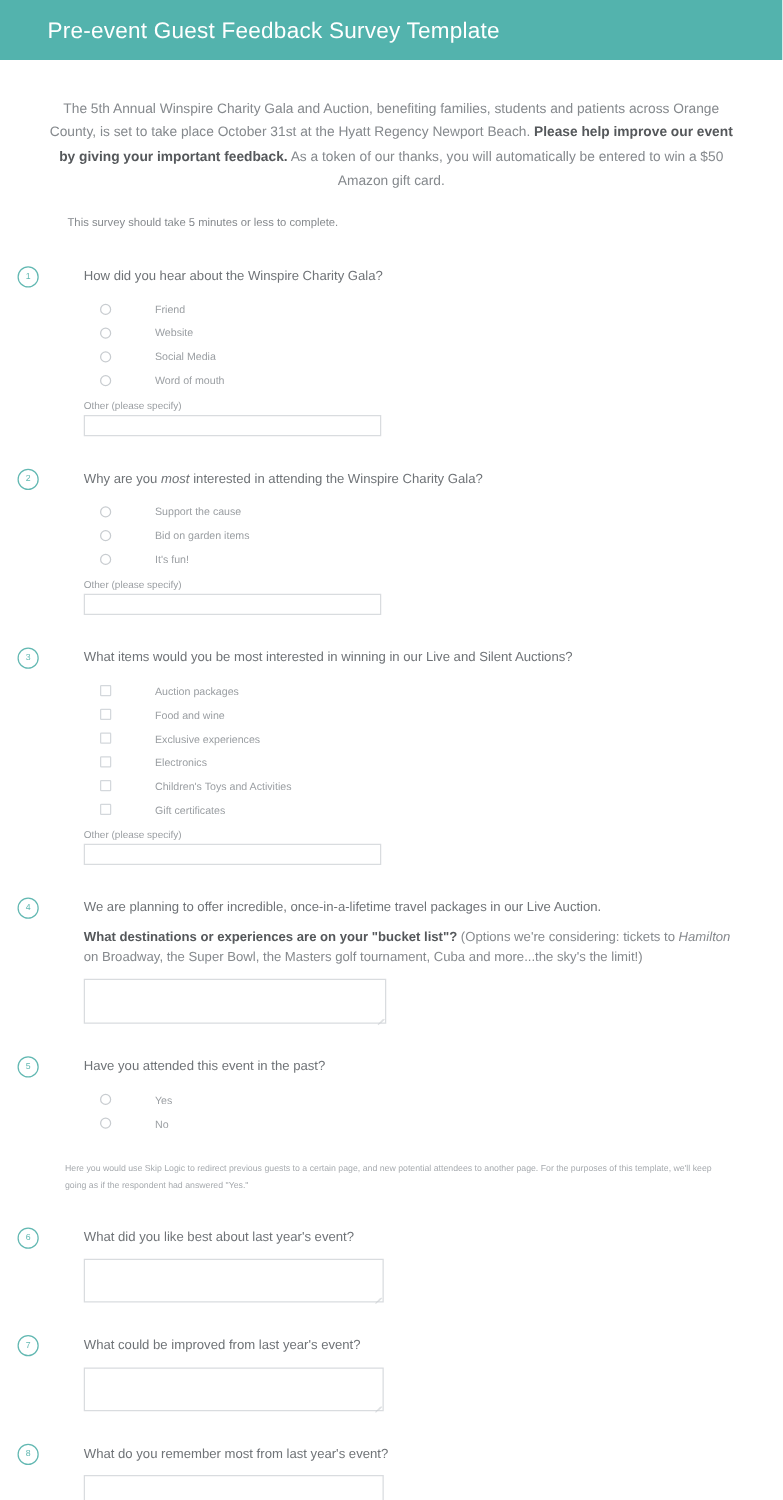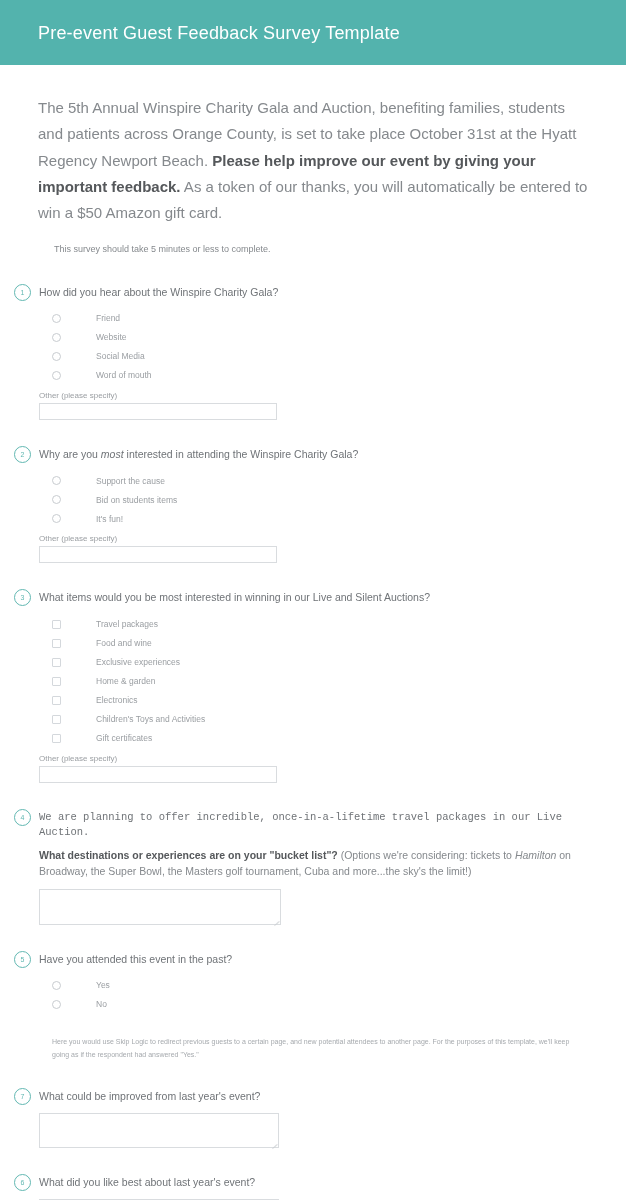--- a/index.html
+++ b/index.html
@@ -10,59 +10,61 @@
   }
   body {
     font-family: "Liberation Sans", sans-serif;
     color: #6f7377;
     -webkit-font-smoothing: antialiased;
   }
 
   
   .survey-header {
     background: #53b3ad;
-    height: 65px;
+    height: 48px;
     display: flex;
     align-items: center;
     padding: 0 0 0 38px;
   }
   .survey-title {
     color: #ffffff;
     font-size: 18px;
     font-weight: 400;
     letter-spacing: 0.2px;
     line-height: 1;
   }
 
   
   .survey-body {
     padding: 30px 38px 40px 38px;
   }
 
   .intro-para {
-    font-size: 15px;
+    font-size: 11px;
     line-height: 1.75;
     color: #85898d;
     margin: 0 0 14px 0;
     max-width: 560px;
+    text-align: center;
   }
   .intro-para b { color: #55585b; font-weight: bold; }
   .intro-note {
     font-size: 9px;
     line-height: 1.75;
     color: #85898d;
     margin: 16px;
   }
 
   
   .question {
     display: flex;
     align-items: flex-start;
     margin-top: 26px;
     margin-left: -24px;
+    gap: 28px;
   }
   .q-badge {
     flex: 0 0 auto;
     width: 17px; height: 17px;
     border: 1px solid #62b8b2;
     border-radius: 50%;
     color: #62b8b2;
     font-size: 7px;
     line-height: 15px;
     text-align: center;
@@ -72,21 +74,21 @@
   }
   .q-content { flex: 1 1 auto; min-width: 0; }
 
   .q-text {
     font-size: 10.5px;
     line-height: 1.45;
     color: #6f7377;
     margin: 1px 0 0 0;
     font-weight: 400;
   }
-  .q-text.multi { margin-bottom: 0; font-family: Liberation Mono, monospace; }
+  .q-text.multi { margin-bottom: 0; }
   .q-text i { }
   .q-subline {
     font-size: 10.5px;
     line-height: 1.55;
     color: #85898d;
     margin: 7px 0 0 0;
   }
   .q-subline b { font-weight: bold; color: #55585b; }
   .q-subline i { font-style: italic; }
 
@@ -215,54 +217,50 @@
     <div class="q-badge">2</div>
     <div class="q-content">
       <p class="q-text"><span>Why are you </span><i>most</i><span> interested in attending the Winspire Charity Gala?</span></p>
       <div class="options">
         <div class="option">
           <span class="radio-mark"></span>
           <span class="option-label">Support the cause</span>
         </div>
         <div class="option">
           <span class="radio-mark"></span>
-          <span class="option-label">Bid on students items</span>
+          <span class="option-label">Bid on garden items</span>
         </div>
         <div class="option">
           <span class="radio-mark"></span>
           <span class="option-label">It's fun!</span>
         </div>
       </div>
       <div class="other-wrap">
         <div class="other-label">Other (please specify)</div>
         <input class="text-input" type="text" value="" style="">
       </div>
     </div>
   </div>
 
   <div class="question">
     <div class="q-badge">3</div>
     <div class="q-content">
       <p class="q-text">What items would you be most interested in winning in our Live and Silent Auctions?</p>
       <div class="options">
         <div class="option">
           <span class="check-mark"></span>
-          <span class="option-label">Travel packages</span>
+          <span class="option-label">Auction packages</span>
         </div>
         <div class="option">
           <span class="check-mark"></span>
           <span class="option-label">Food and wine</span>
         </div>
         <div class="option">
           <span class="check-mark"></span>
           <span class="option-label">Exclusive experiences</span>
-        </div>
-        <div class="option">
-          <span class="check-mark"></span>
-          <span class="option-label">Home &amp; garden</span>
         </div>
         <div class="option">
           <span class="check-mark"></span>
           <span class="option-label">Electronics</span>
         </div>
         <div class="option">
           <span class="check-mark"></span>
           <span class="option-label">Children's Toys and Activities</span>
         </div>
         <div class="option">
@@ -304,46 +302,46 @@
           <span class="radio-mark"></span>
           <span class="option-label">No</span>
         </div>
       </div>
     </div>
   </div>
 
   <p class="skip-note">Here you would use Skip Logic to redirect previous guests to a certain page, and new potential attendees to another page. For the purposes of this template, we'll keep going as if the respondent had answered "Yes."</p>
 
   <div class="question">
+    <div class="q-badge">6</div>
+    <div class="q-content">
+      <p class="q-text">What did you like best about last year's event?</p>
+      <div class="textarea-box">
+        <span class="resize-grip">
+            <span></span>
+            <span></span>
+          </span>
+      </div>
+    </div>
+  </div>
+
+  <div class="question">
     <div class="q-badge">7</div>
     <div class="q-content">
       <p class="q-text">What could be improved from last year's event?</p>
       <div class="textarea-box">
         <span class="resize-grip">
             <span></span>
             <span></span>
           </span>
       </div>
     </div>
   </div>
 
   <div class="question">
-    <div class="q-badge">6</div>
-    <div class="q-content">
-      <p class="q-text">What did you like best about last year's event?</p>
-      <div class="textarea-box">
-        <span class="resize-grip">
-            <span></span>
-            <span></span>
-          </span>
-      </div>
-    </div>
-  </div>
-
-  <div class="question">
     <div class="q-badge">8</div>
     <div class="q-content">
       <p class="q-text">What do you remember most from last year's event?</p>
       <div class="textarea-box">
         
       </div>
     </div>
   </div>
 
 </div>

